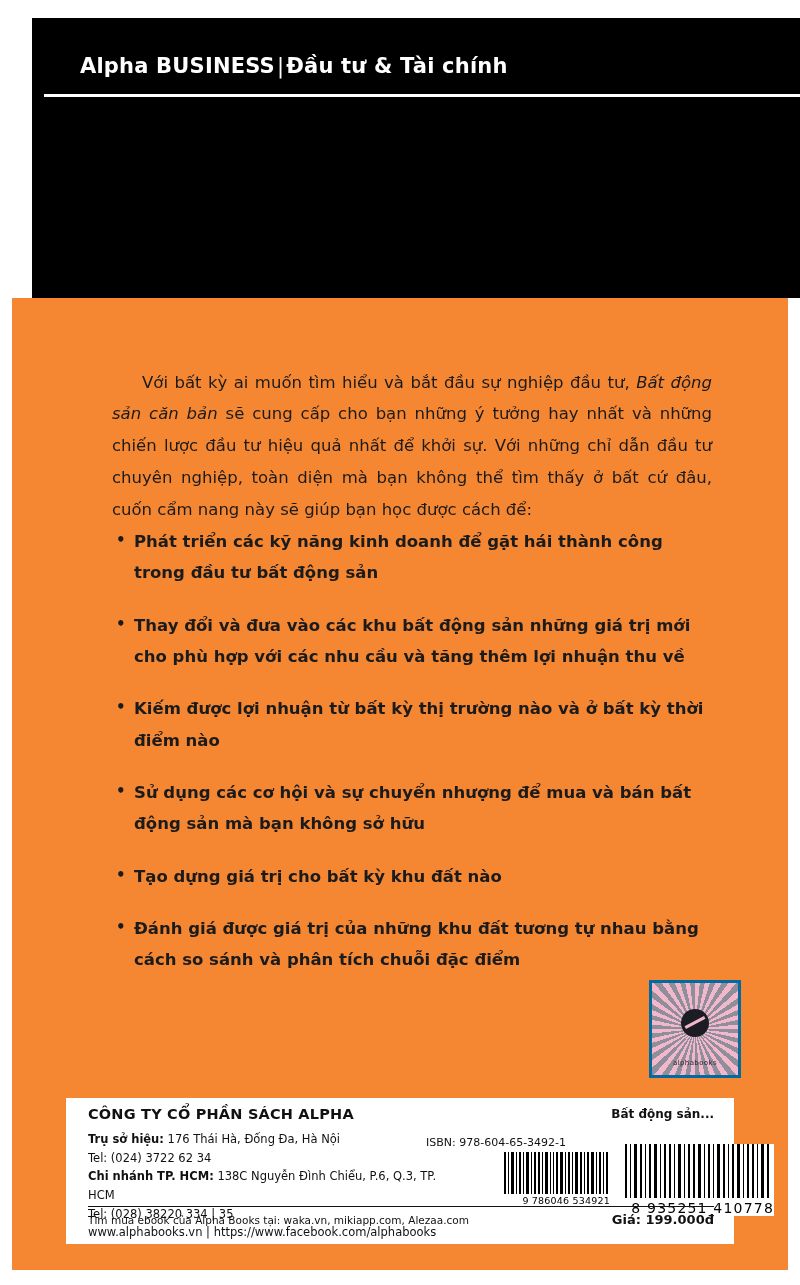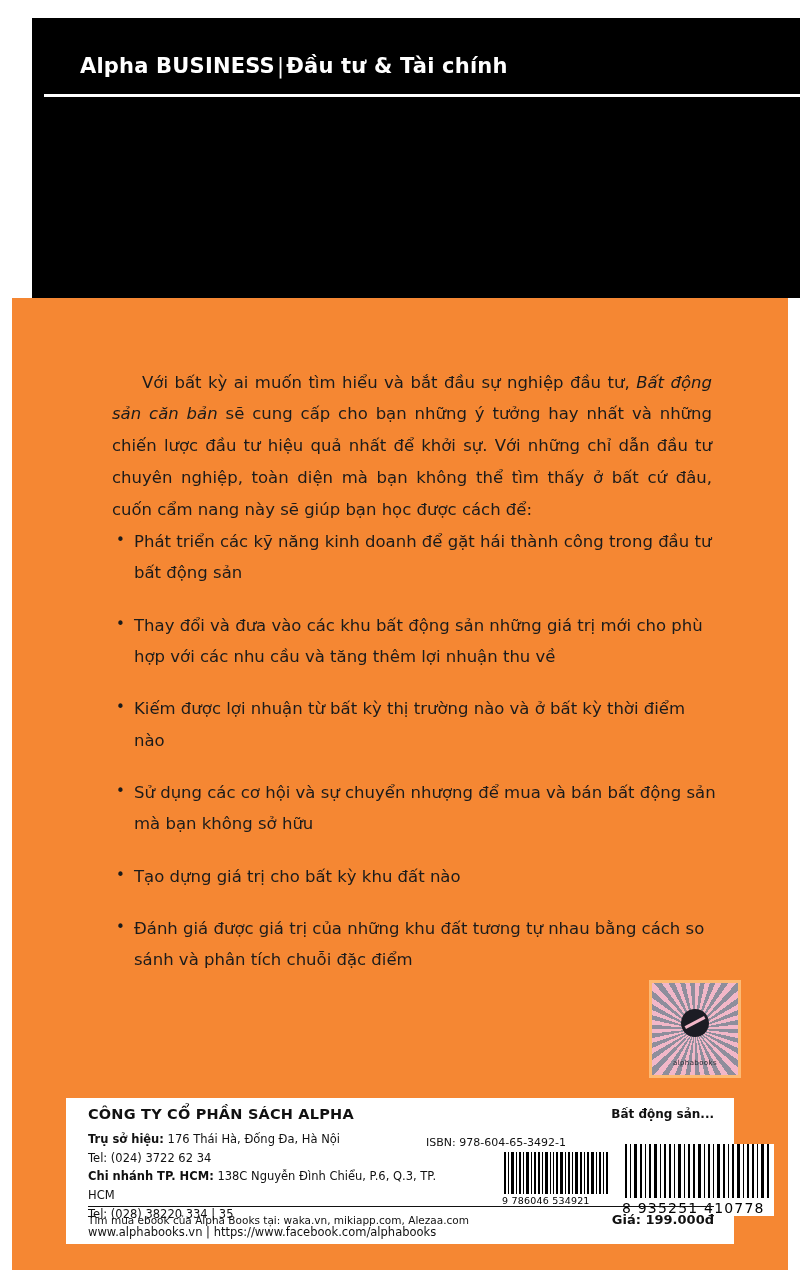--- a/index.html
+++ b/index.html
@@ -82,20 +82,21 @@
   .bullets {
     position: absolute;
     left: 104px;
     top: 228px;
     width: 600px;
     margin: 0;
     padding: 0;
     list-style: none;
     color: #1b1b1b;
     font-size: 16.5px;
+    font-weight: bold;
   }
   .bullets li {
     position: relative;
     padding-left: 18px;
     margin-bottom: 21px;
     line-height: 1.9;
   }
   .bullets li::before {
     content: "•";
     position: absolute;
@@ -104,21 +105,21 @@
     font-size: 15px;
   }
 
   
   .seal {
     position: absolute;
     left: 637px;
     top: 682px;
     width: 92px;
     height: 98px;
-    background: #fdba74;
+    background: #0369a1;
     padding: 3px;
     box-sizing: border-box;
   }
   .seal-inner {
     position: relative;
     width: 100%;
     height: 100%;
     background:
       repeating-conic-gradient(from 0deg at 50% 50%,
         #f2b7c8 0deg 6deg, #8e8e9c 6deg 12deg);
@@ -218,21 +219,21 @@
   }
   .bc-bars i {
     position: absolute;
     top: 0;
     bottom: 0;
     background: #000;
   }
   .bc-num {
     font-size: 9.5px;
     letter-spacing: 0.2px;
-    text-align: left;
+    text-align: right;
     margin-top: 1px;
     color: #000;
   }
   .bc-left {
     left: 436px;
     top: 54px;
     width: 108px;
   }
   .bc-right {
     left: 556px;

